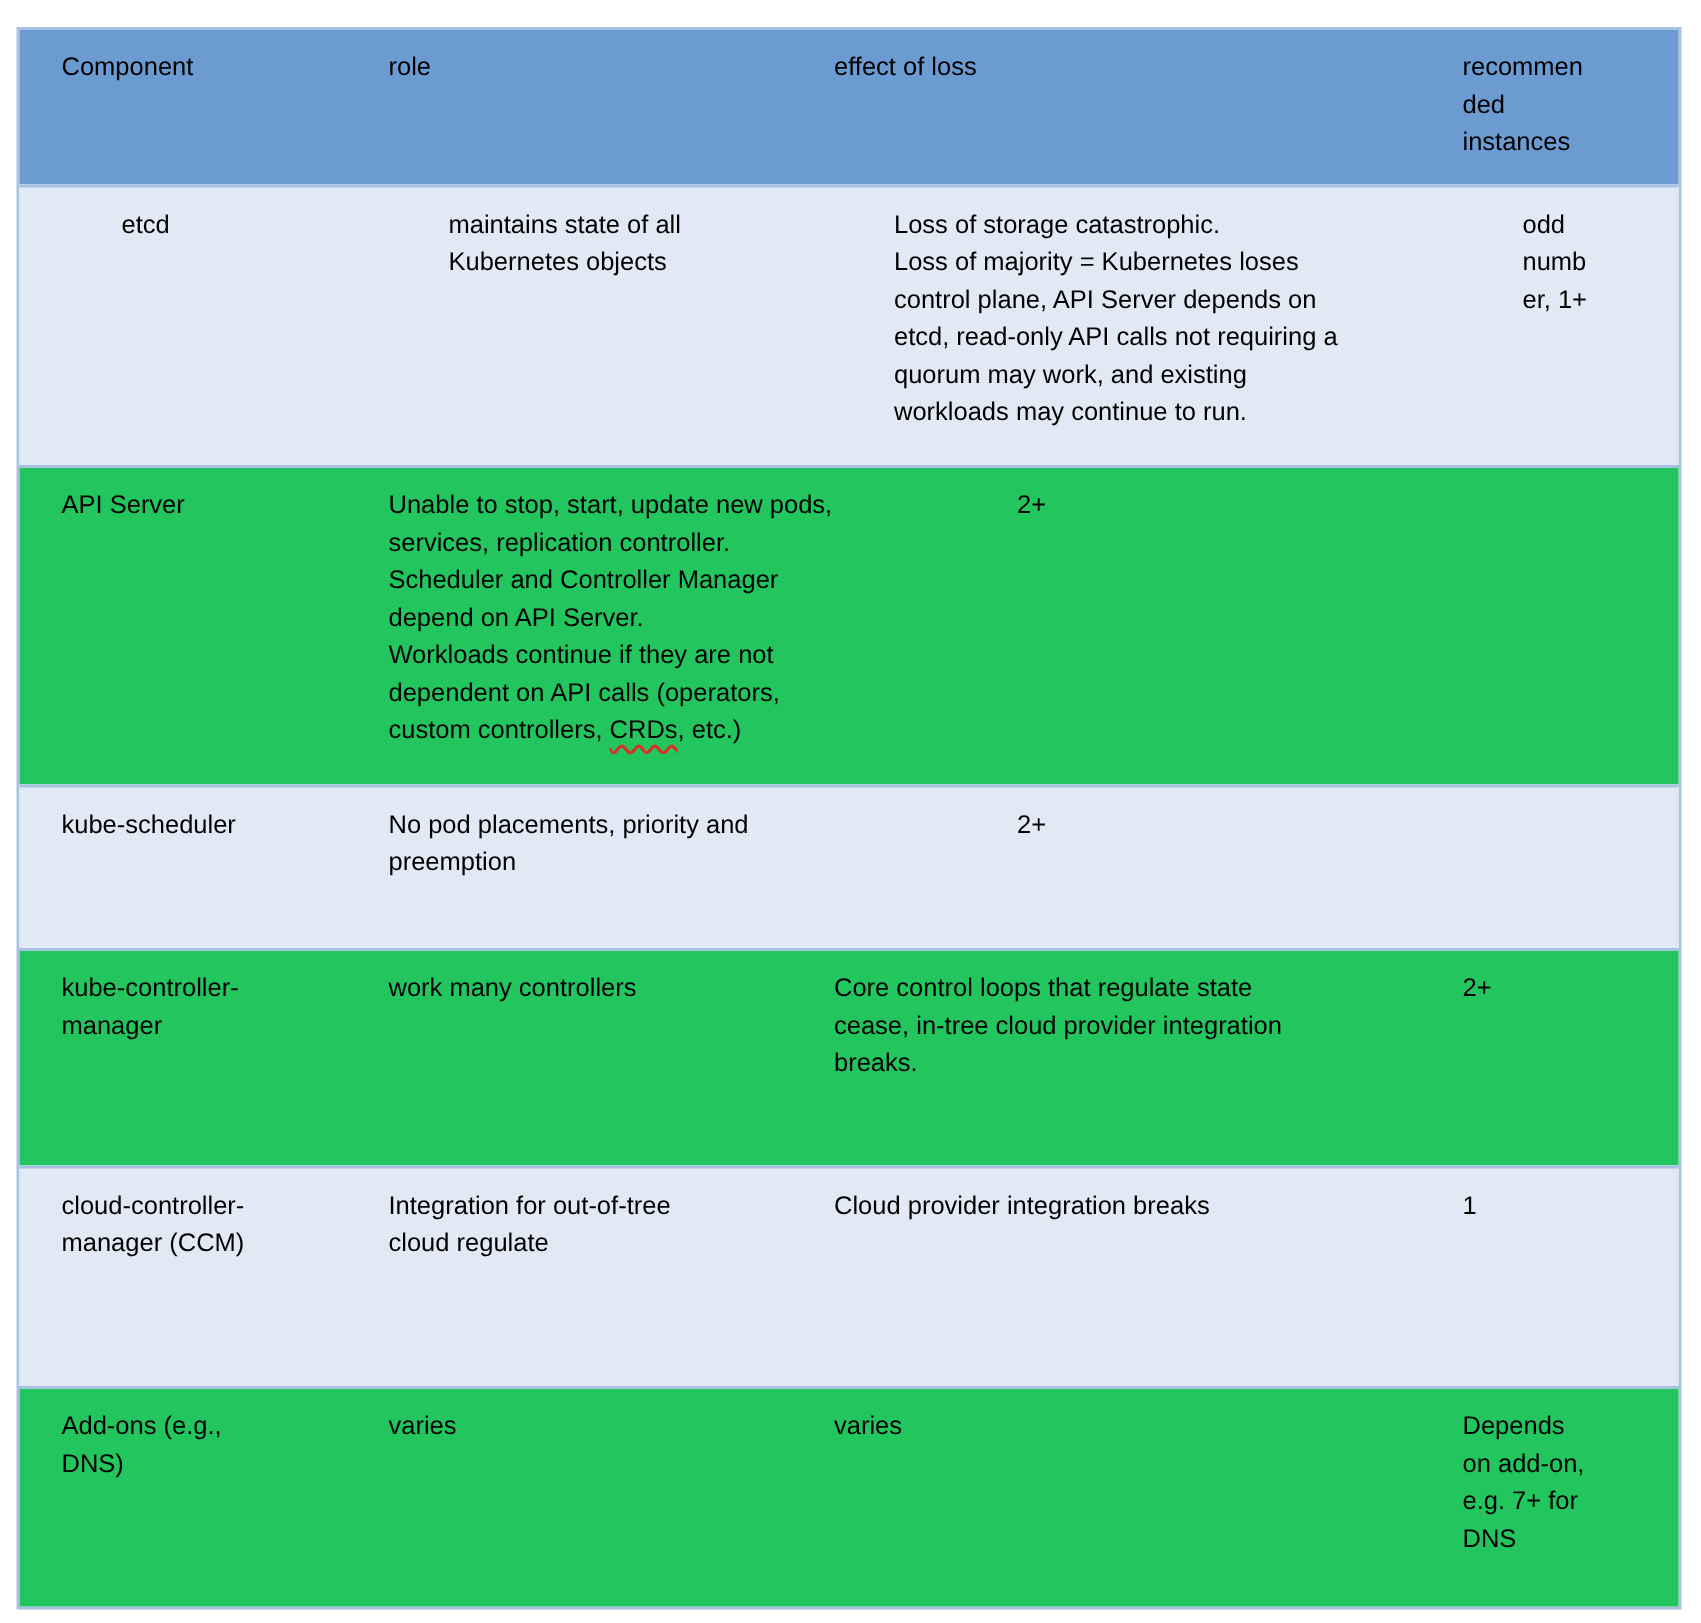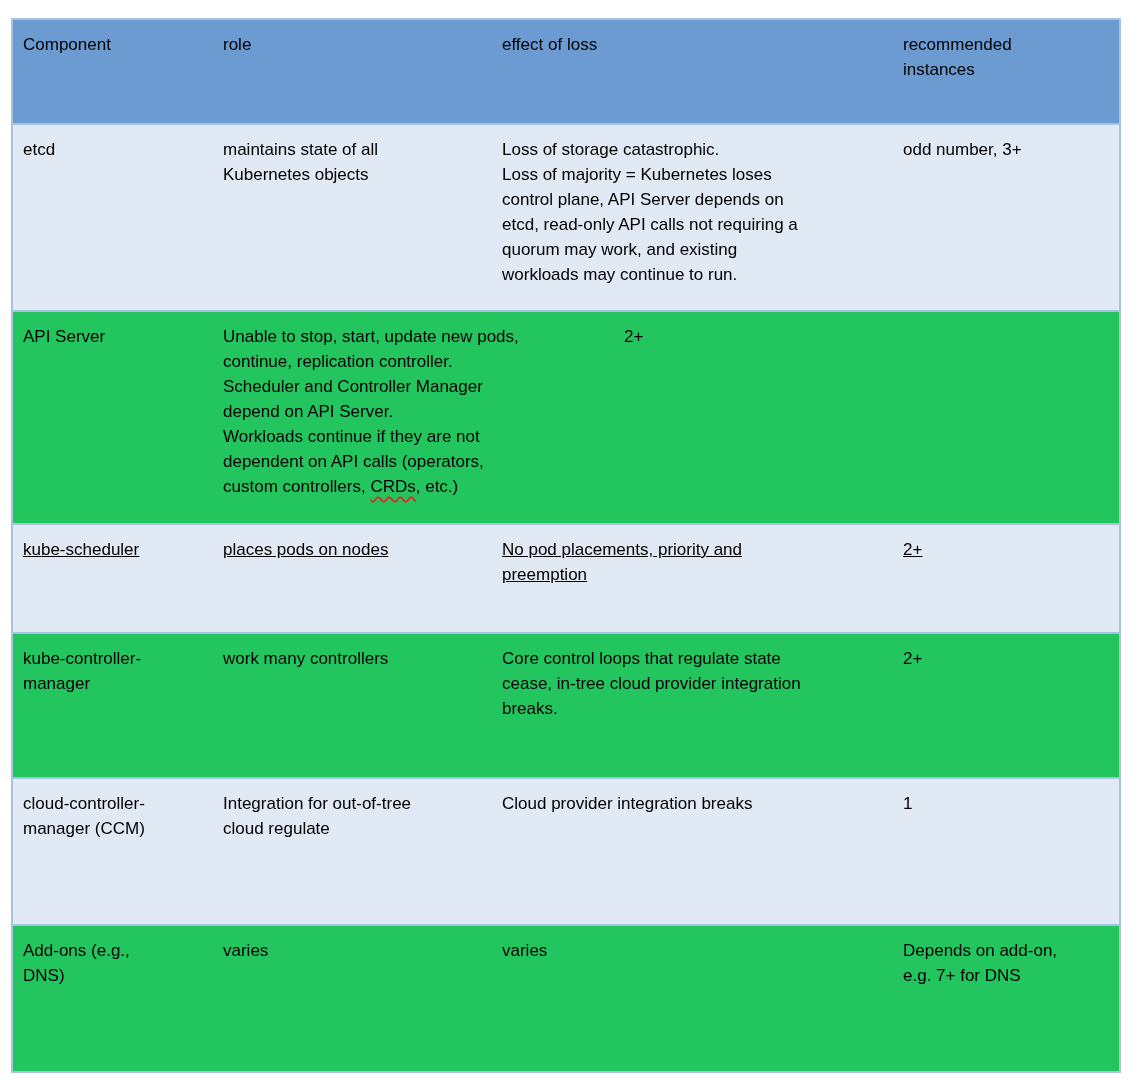--- a/index.html
+++ b/index.html
@@ -20,34 +20,35 @@
   }
   .t-row {
     display: flex;
     align-items: stretch;
     border-top: 2px solid #a7c3e1;
   }
   .t-row:first-child { border-top: none; }
   .t-header { background: #6c9bd2; min-height: 103px; }
   .band  { background: #e1e9f4; }
   .plain { background: #22c55e; }
-  .rh-0 { min-height: 185px; }
+  .rh-0 { min-height: 185px; padding-left: 40px; }
   .rh-1 { min-height: 211px; }
-  .rh-2 { min-height: 107px; text-decoration: underline; }
+  .rh-2 { min-height: 107px; }
   .rh-3 { min-height: 143px; justify-content: flex-end; }
   .rh-4 { min-height: 145px; justify-content: center; }
   .rh-5 { min-height: 145px; }
   .cell {
     box-sizing: border-box;
     padding: 12px 0 8px 10px;
     font-size: 17px;
     line-height: 25px;
     color: #000000;
     overflow-wrap: break-word;
     word-break: break-word;
+    margin-left: 18px;
   }
   .c1 { width: 200px; padding-right: 50px; }
   .c2 { width: 279px; padding-right: 69px; }
   .c3 { width: 401px; padding-right: 80px; }
   .c4 { flex: 1;      padding-right: 56px; }
   .para { margin: 0; }
   .squiggle {
     text-decoration-line: underline;
     text-decoration-style: wavy;
     text-decoration-color: #d93025;
@@ -81,44 +82,41 @@
       <div class="para">etcd</div>
     </div>
     <div class="cell c2">
       <div class="para">maintains state of all Kubernetes objects</div>
     </div>
     <div class="cell c3">
       <div class="para">Loss of storage catastrophic.</div>
       <div class="para">Loss of majority = Kubernetes loses control plane, API Server depends on etcd, read-only API calls not requiring a quorum may work, and existing workloads may continue to run.</div>
     </div>
     <div class="cell c4">
-      <div class="para">odd number, 3+</div>
+      <div class="para">odd number, 1+</div>
     </div>
   </div>
 
   <div class="t-row plain rh-1">
     <div class="cell c1">
       <div class="para">API Server</div>
     </div>
     <div class="cell c3">
-      <div class="para">Unable to stop, start, update new pods, continue, replication controller.</div>
+      <div class="para">Unable to stop, start, update new pods, services, replication controller.</div>
       <div class="para">Scheduler and Controller Manager depend on API Server.</div>
       <div class="para">Workloads continue if they are not dependent on API calls (operators, custom controllers, <span class="squiggle">CRDs</span>, etc.)</div>
     </div>
     <div class="cell c4">
       <div class="para">2+</div>
     </div>
   </div>
 
   <div class="t-row band rh-2">
     <div class="cell c1">
       <div class="para">kube-scheduler</div>
-    </div>
-    <div class="cell c2">
-      <div class="para">places pods on nodes</div>
     </div>
     <div class="cell c3">
       <div class="para">No pod placements, priority and preemption</div>
     </div>
     <div class="cell c4">
       <div class="para">2+</div>
     </div>
   </div>
 
   <div class="t-row plain rh-3">

